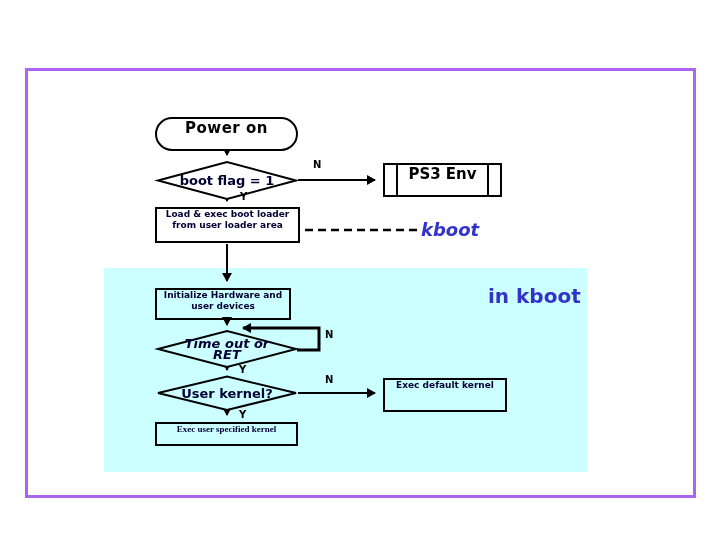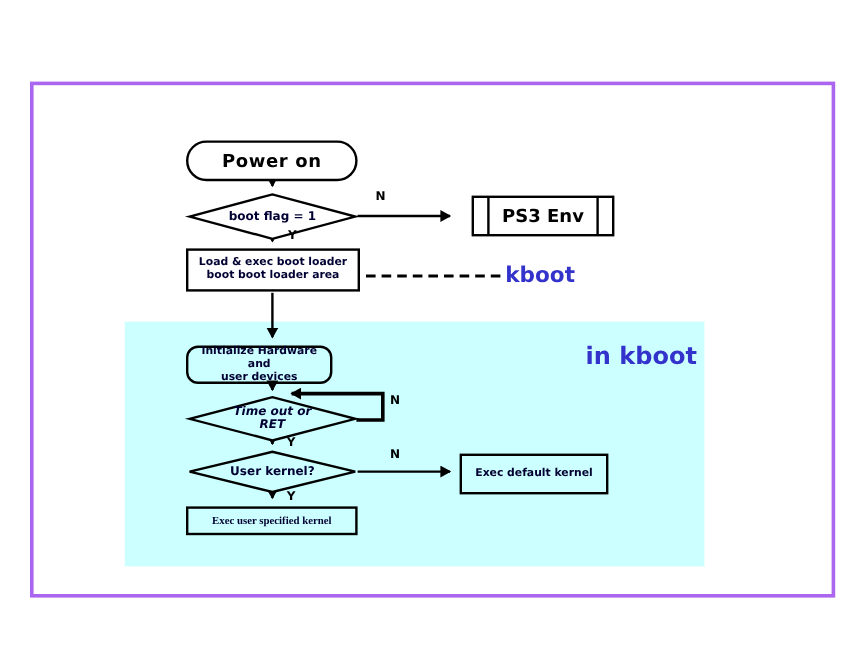--- a/index.html
+++ b/index.html
@@ -12,55 +12,55 @@
     border:3px solid #aa66ee; background:#ffffff;
   }
   .kboot-region {
     position:absolute; left:104px; top:268px; width:483px; height:204px;
     background:#ccffff;
   }
   svg.overlay { position:absolute; left:0; top:0; pointer-events:none; }
 
   .shape {
     position:absolute; box-sizing:border-box;
-    display:flex; flex-direction:column; align-items:center; justify-content:center;
+    display:flex; flex-direction:column; align-items:center; justify-content:flex-start;
     text-align:center; font-weight:bold; color:#000033;
   }
   .box      { border:2px solid #000000; font-size:9px; line-height:11px; }
   .on-white { background:#ffffff; }
   .terminator {
     border:2px solid #000000; border-radius:17px; background:#ffffff;
     font-size:15px; color:#000000; letter-spacing:0.5px;
   }
   .predef {
     border:2px solid #000000; background:#ffffff;
     font-size:15px; color:#000000;
   }
   .predef .bar { position:absolute; top:0; bottom:0; width:2px; background:#000000; }
   .predef .bar.left  { left:11px; }
   .predef .bar.right { right:11px; }
 
   .diamond-label {
     position:absolute; display:flex; flex-direction:column;
     align-items:center; justify-content:center; text-align:center;
-    font-weight:bold; font-size:10px; line-height:11px; color:#000033;
+    font-weight:bold; font-size:13px; line-height:11px; color:#000033;
   }
   .branch-label {
     position:absolute; font-weight:bold; font-size:10px; color:#000000;
   }
   .blue-label {
     position:absolute; font-weight:bold; color:#3333cc; white-space:nowrap;
   }
-  #kboot-label    { left:421px; top:219px; font-size:18px; }
+  #kboot-label    { left:421px; top:219px; font-size:18px;font-style:italic; }
   #in-kboot-label { left:488px; top:284px; font-size:20px; }
 
   #power-on-node     { left:155px; top:117px; width:143px; height:34px; }
-  #ps3-env-node      { left:393px; top:163px; width:119px; height:34px; }
+  #ps3-env-node      { left:383px; top:163px; width:119px; height:34px; }
   #load-loader-node  { left:155px; top:207px; width:145px; height:36px; }
-  #init-hw-node      { left:155px; top:288px; width:122px; height:32px;border-radius:10px; }
+  #init-hw-node      { left:155px; top:288px; width:136px; height:32px; }
   #exec-default-node { left:383px; top:378px; width:124px; height:34px; }
   #exec-user-node    { left:155px; top:422px; width:143px; height:24px;font-family:Liberation Serif, serif; }
 
   #boot-flag-label   { left:158px; top:162px; width:138px; height:37px; }
   #time-out-label    { left:158px; top:331px; width:138px; height:36px;font-style:italic; }
   #user-inputs-label { left:158px; top:376px; width:138px; height:34px; }
 
   #n-boot-flag   { left:313px; top:159px; }
   #y-boot-flag   { left:240px; top:191px; }
   #n-time-out    { left:325px; top:329px; }
@@ -108,21 +108,21 @@
   </div>
 
   <div id="ps3-env-node" class="shape predef">
     <span class="bar left"></span>
     <span class="bar right"></span>
     <span>PS3 Env</span>
   </div>
 
   <div id="load-loader-node" class="shape box on-white">
     <span>Load &amp; exec boot loader</span>
-    <span>boot boot loader area</span>
+    <span>from user loader area</span>
   </div>
 
   <div id="init-hw-node" class="shape box">
     <span>Initialize Hardware and</span>
     <span>user devices</span>
   </div>
 
   <div id="time-out-label" class="diamond-label">
     <span>Time out or</span>
     <span>RET</span>

